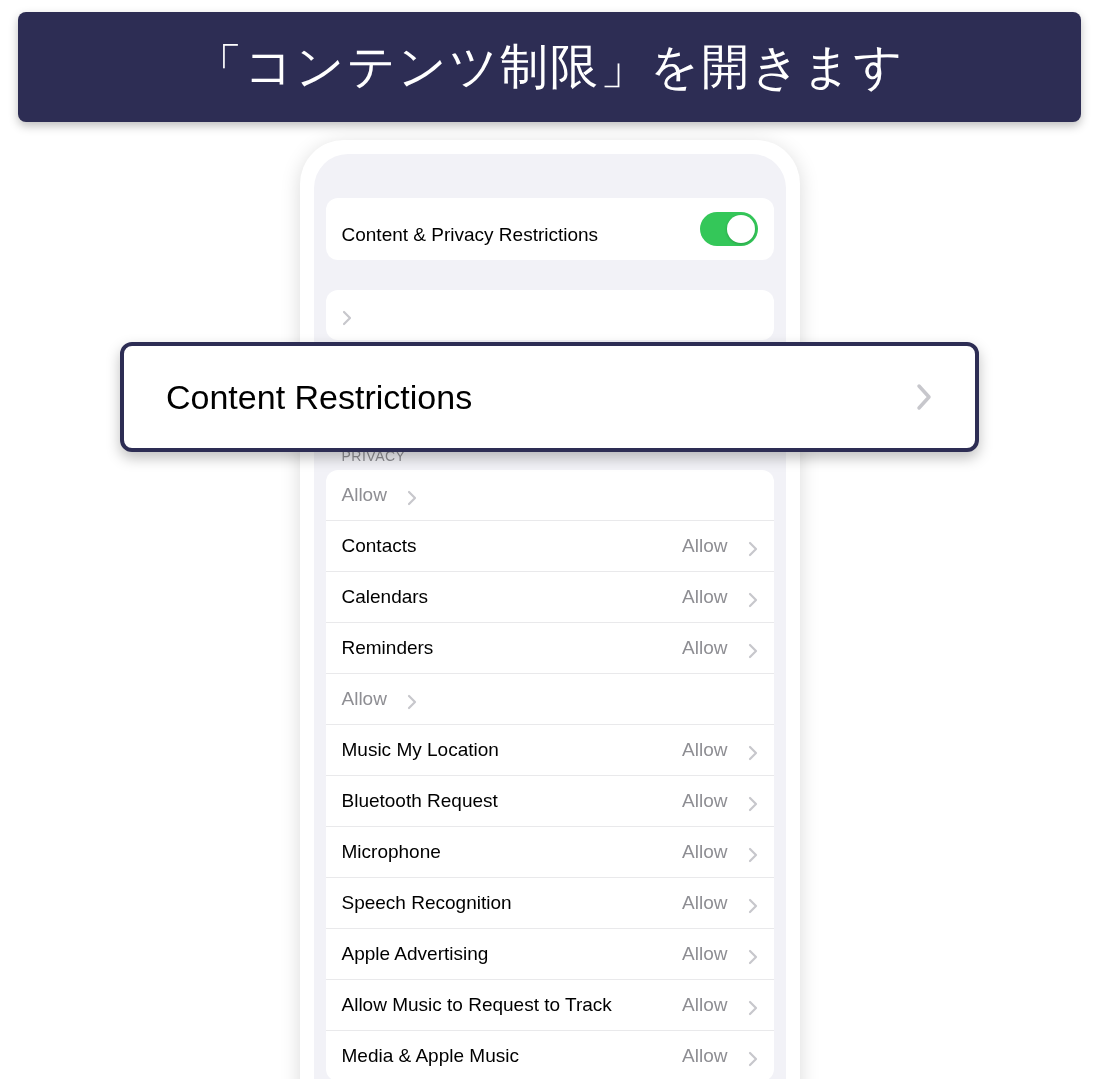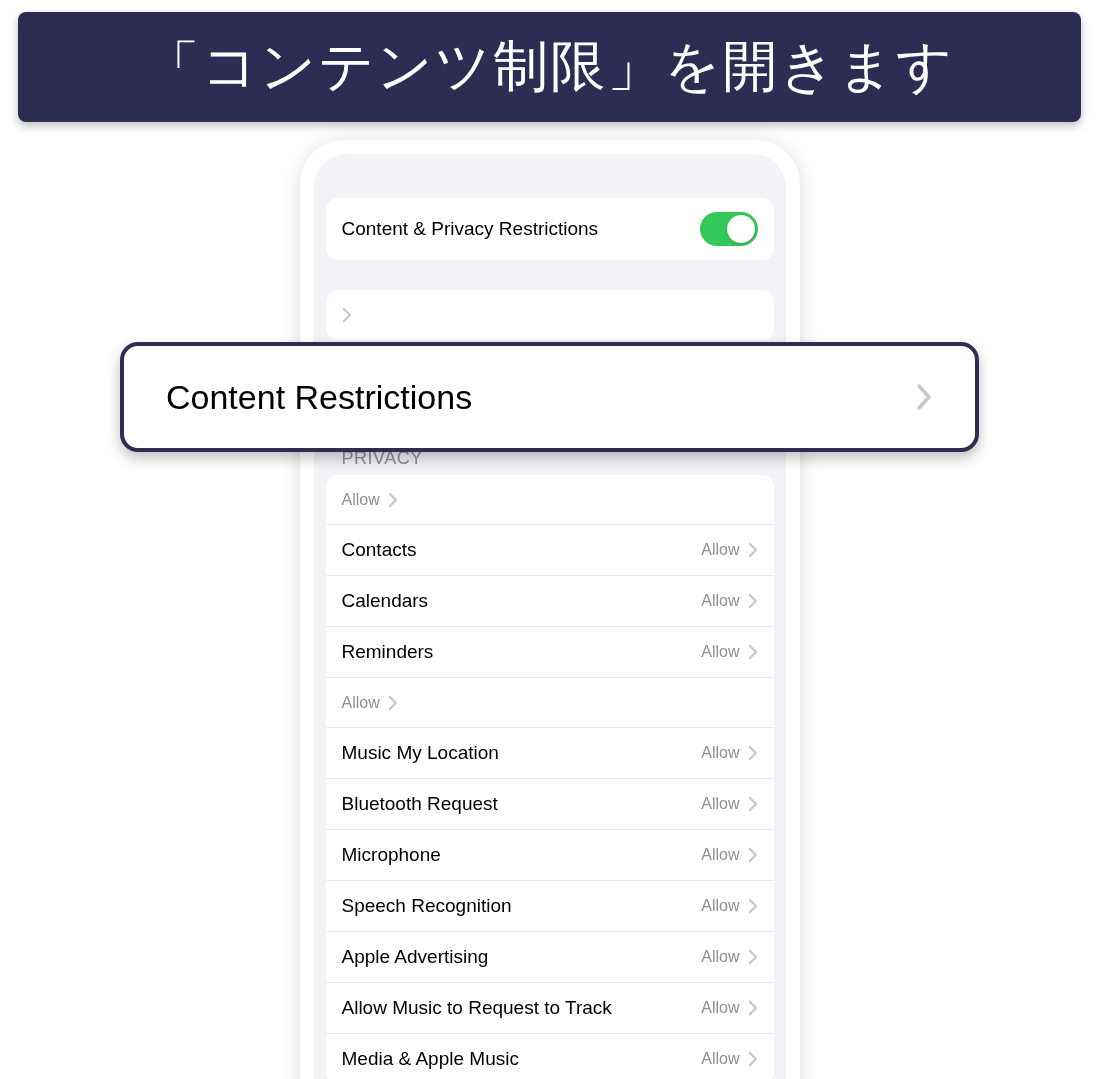--- a/index.html
+++ b/index.html
@@ -16,21 +16,21 @@
       top: 12px;
       left: 18px;
       right: 18px;
       height: 110px;
       background: #2d2d54;
       border-radius: 8px;
       display: flex;
       align-items: center;
       justify-content: center;
       color: #ffffff;
-      font-size: 55px;
+      font-size: 48px;
       font-weight: 400;
       letter-spacing: 2px;
       box-shadow: 0 4px 10px rgba(0,0,0,0.25);
     }
     .phone-frame {
       position: absolute;
       top: 140px;
       left: 50%;
       transform: translateX(-50%);
       width: 500px;
@@ -50,37 +50,37 @@
     .section-top-pad { height: 44px; }
     .group {
       margin: 0 12px 28px 12px;
       background: #ffffff;
       border-radius: 12px;
       overflow: hidden;
     }
     .group.single { margin-bottom: 30px; }
     .row {
       display: flex;
-      align-items: center;
+      align-items: flex-end;
       padding: 14px 16px;
       min-height: 50px;
       border-bottom: 1px solid #e9e9eb;
     }
     .row:last-child { border-bottom: none; }
     .row-label {
       flex: 1;
       font-size: 19px;
       color: #000;
       font-weight: 400;
     }
     .row-label.bold { font-weight: 500; }
     .row-value {
-      font-size: 16px;
+      font-size: 19px;
       color: #8e8e93;
-      margin-right: 8px;
+      margin-right: 20px;
     }
     .chevron {
       width: 10px;
       height: 16px;
       flex-shrink: 0;
     }
     .chevron svg { display: block; }
     .toggle {
       width: 58px;
       height: 34px;
@@ -93,35 +93,35 @@
       position: absolute;
       right: 3px;
       top: 3px;
       width: 28px;
       height: 28px;
       background: #ffffff;
       border-radius: 50%;
       box-shadow: 0 1px 3px rgba(0,0,0,0.2);
     }
     .section-header {
-      font-size: 18px;
+      font-size: 14px;
       color: #8e8e93;
       text-transform: uppercase;
       letter-spacing: 0.5px;
       padding: 0 28px 6px 28px;
     }
     .callout {
       position: absolute;
       top: 342px;
       left: 120px;
       right: 120px;
       height: 110px;
       background: #ffffff;
       border: 4px solid #2d2d54;
-      border-radius: 18px;
+      border-radius: 12px;
       display: flex;
       align-items: center;
       padding: 0 42px;
       box-shadow: 0 6px 14px rgba(0,0,0,0.25);
       z-index: 10;
     }
     .callout-label {
       flex: 1;
       font-size: 34px;
       color: #000;

